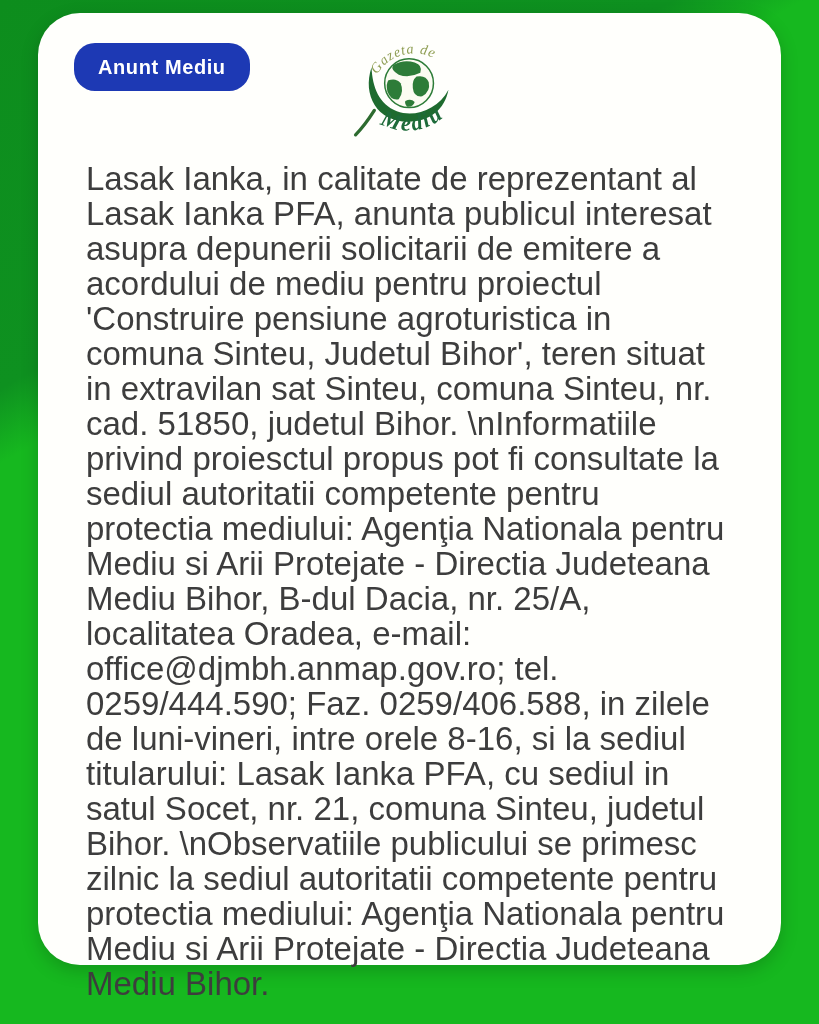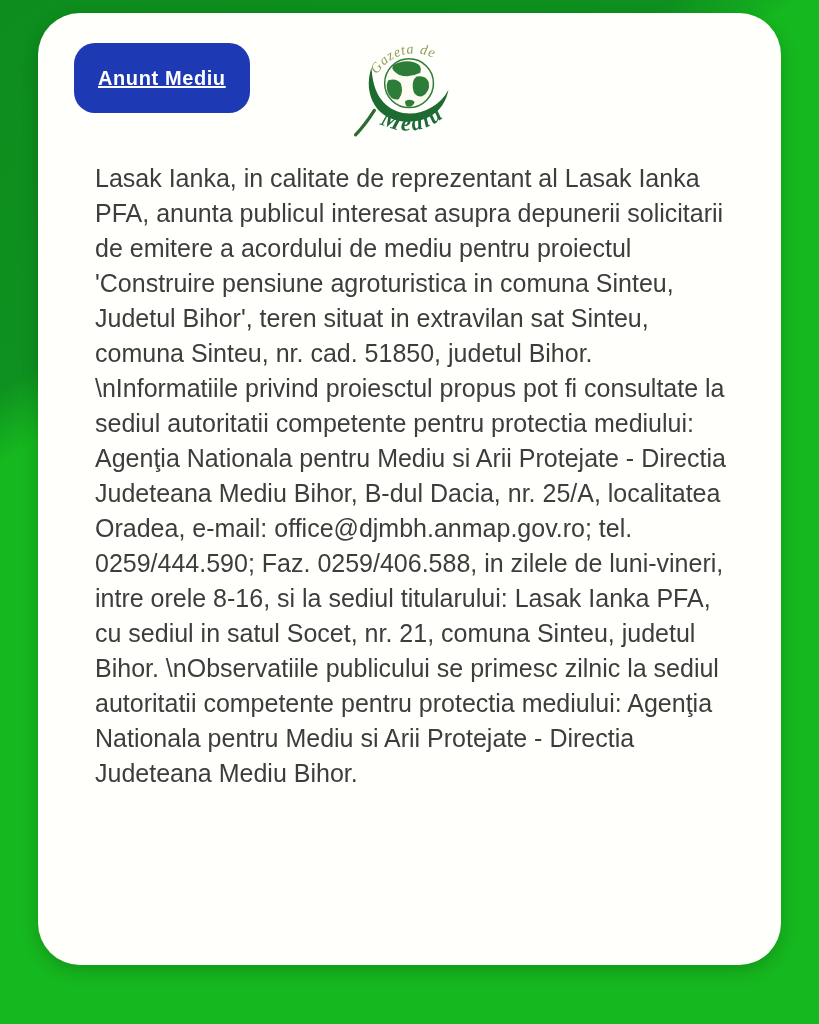--- a/index.html
+++ b/index.html
@@ -38,45 +38,44 @@
     left: -12px;
     top: 14px;
     display: inline-block;
     background: #1d39b4;
     color: #ffffff;
     font-size: 20px;
     font-weight: 700;
     letter-spacing: 0.6px;
     line-height: 40px;
     height: 40px;
-    padding: 15px 24px;
+    padding: 4px 24px;
     border-radius: 21px;
     cursor: pointer;
-    text-decoration: underline;
   }
   .logo {
     position: absolute;
     left: 50%;
     top: 0;
     transform: translateX(-50%);
     width: 122px;
     height: 114px;
   }
   .title {
     margin: 12px 0 0 0;
     color: #20265f;
     font-size: 39px;
     line-height: 54px;
     font-weight: 800;
     letter-spacing: -0.3px;
   }
   .body-text {
-    margin: 16px 0 0 9px;
+    margin: 16px 0 0 0;
     color: #3d3d3d;
-    font-size: 25px;
+    font-size: 33px;
     line-height: 35px;
     font-weight: 400;
   }
   .serif-it { font-family: "Liberation Serif", serif; font-style: italic; }
 </style>
 </head>
 <body>
 
 <div class="page">
   <div class="card">

